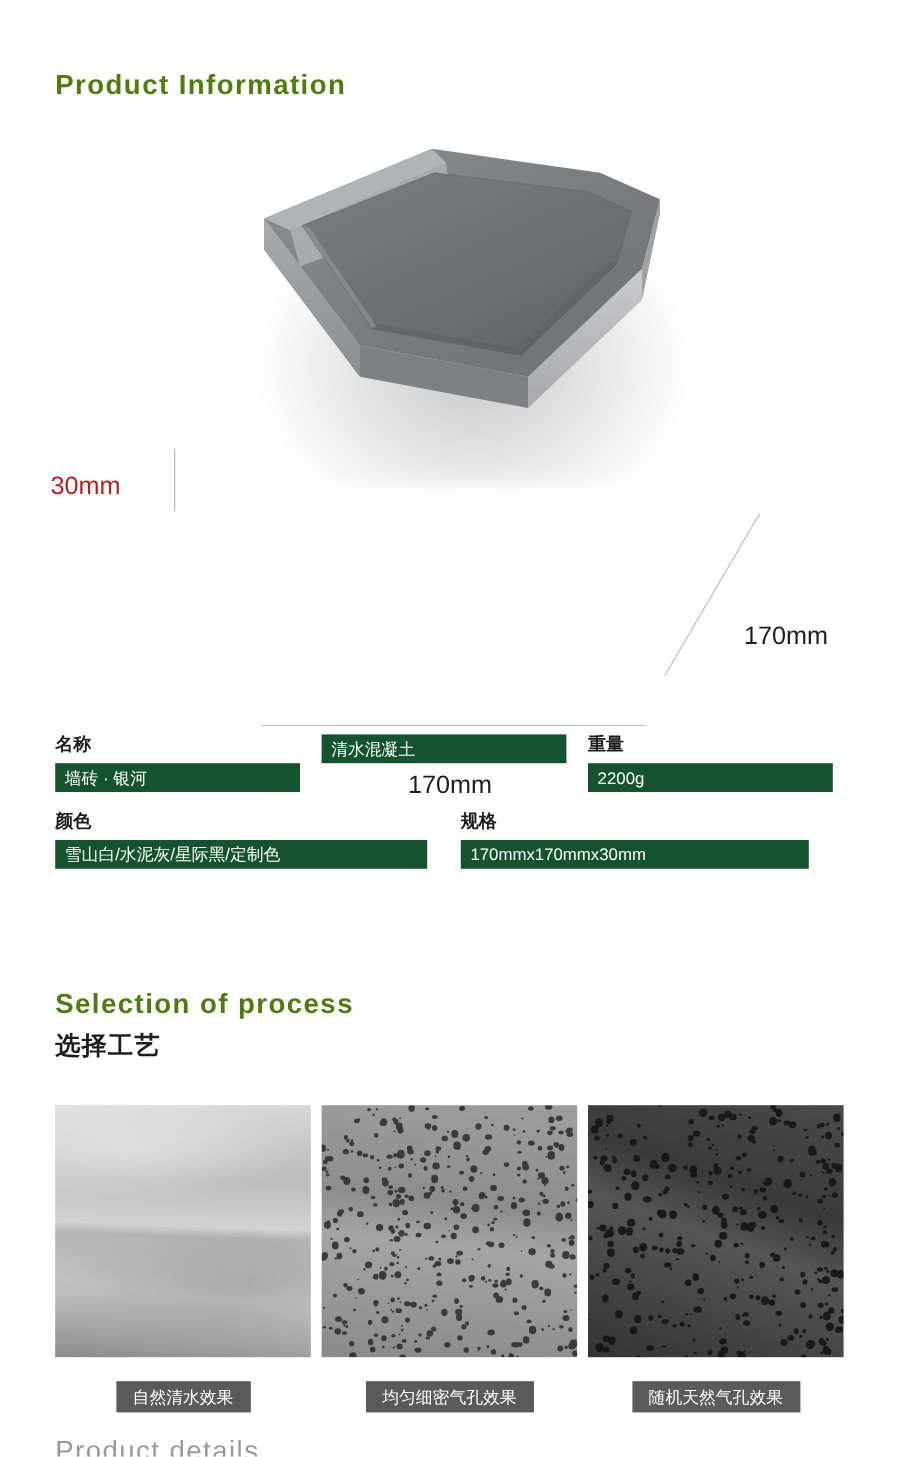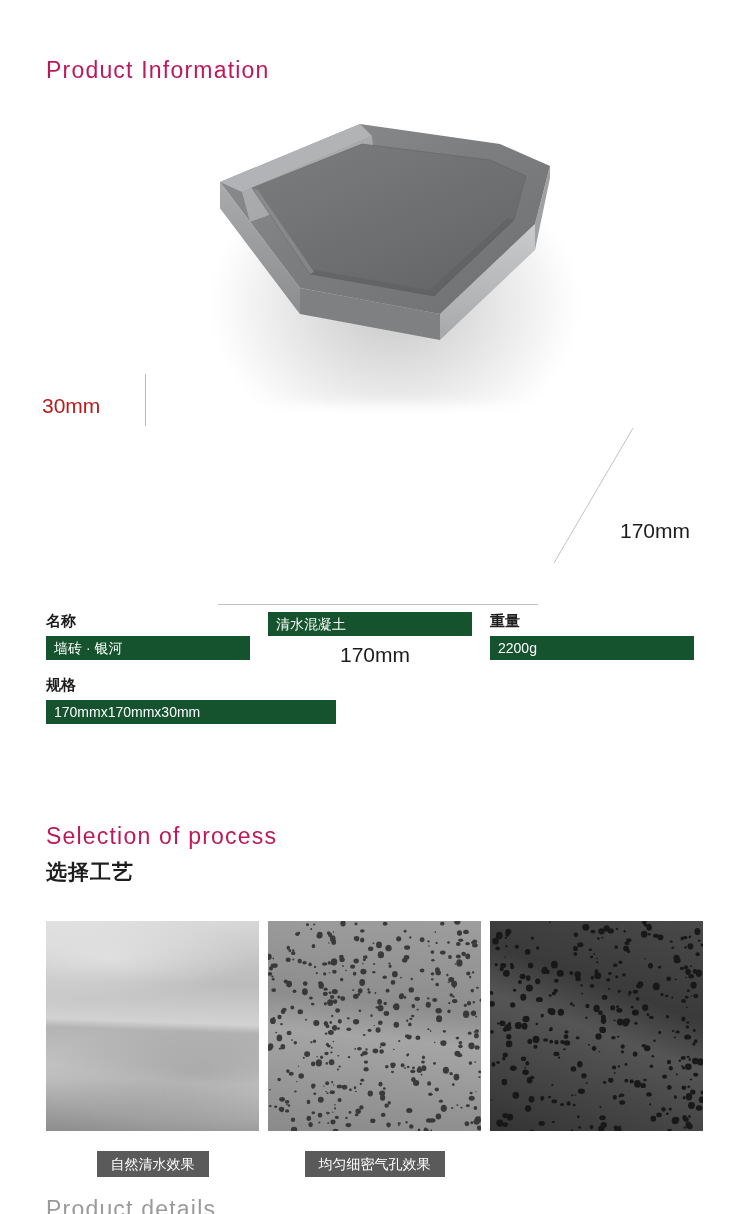--- a/index.html
+++ b/index.html
@@ -9,23 +9,23 @@
     background: #ffffff;
     font-family: "Liberation Sans", sans-serif;
     position: relative;
     overflow: hidden;
   }
 
   
   .section-head { padding-left: 46px; }
   .section-head .en {
     font-size: 23px;
-    color: #be185d;
+    color: #4d7c0f;
     letter-spacing: 1.2px;
-    font-weight: 400;
+    font-weight: 700;
     line-height: 1.3;
   }
   .section-head .cn {
     font-size: 21px;
     color: #1d1d1d;
     font-weight: 700;
     letter-spacing: 1px;
     margin-top: 6px;
     line-height: 1.3;
   }
@@ -287,20 +287,24 @@
     </div>
     <div class="spec-cell w-b">
       <div class="spec-value">清水混凝土</div>
     </div>
     <div class="spec-cell w-c">
       <div class="spec-label">重量</div>
       <div class="spec-value">2200g</div>
     </div>
   </div>
   <div class="spec-row">
+    <div class="spec-cell w-d">
+      <div class="spec-label">颜色</div>
+      <div class="spec-value">雪山白/水泥灰/星际黑/定制色</div>
+    </div>
     <div class="spec-cell w-e">
       <div class="spec-label">规格</div>
       <div class="spec-value">170mmx170mmx30mm</div>
     </div>
   </div>
 </div>
 
 <div id="sec-process">
   <div class="section-head">
     <div class="en">Selection of process</div>
@@ -1078,18 +1082,21 @@
               <ellipse cx="108.5" cy="115.4" rx="3.10" ry="3.27"></ellipse>
               <ellipse cx="119.9" cy="52.5" rx="1.86" ry="1.47"></ellipse>
               <ellipse cx="20.0" cy="196.2" rx="3.13" ry="3.40"></ellipse>
               <ellipse cx="169.0" cy="193.9" rx="2.74" ry="2.43"></ellipse>
               <ellipse cx="185.7" cy="58.4" rx="1.05" ry="0.78"></ellipse>
               <ellipse cx="201.5" cy="75.1" rx="0.84" ry="0.63"></ellipse>
               <ellipse cx="127.0" cy="7.9" rx="1.34" ry="1.08"></ellipse>
             </g>
         </svg>
       </div>
+      <div class="cap-wrap">
+        <div class="process-caption">随机天然气孔效果</div>
+      </div>
     </div>
 
   </div>
 </div>
 
 <div id="sec-last">Product details</div>
 
 </body></html>

